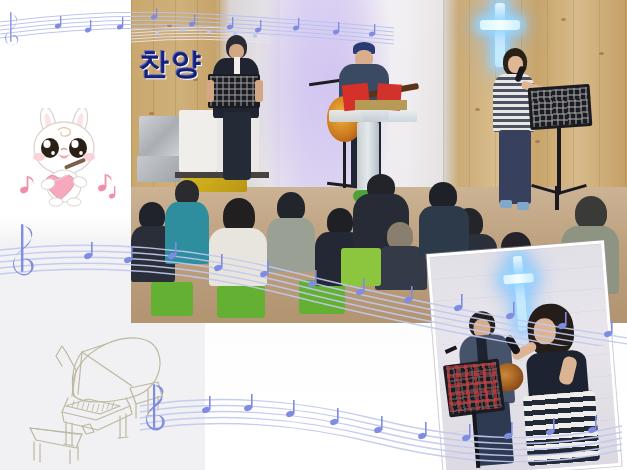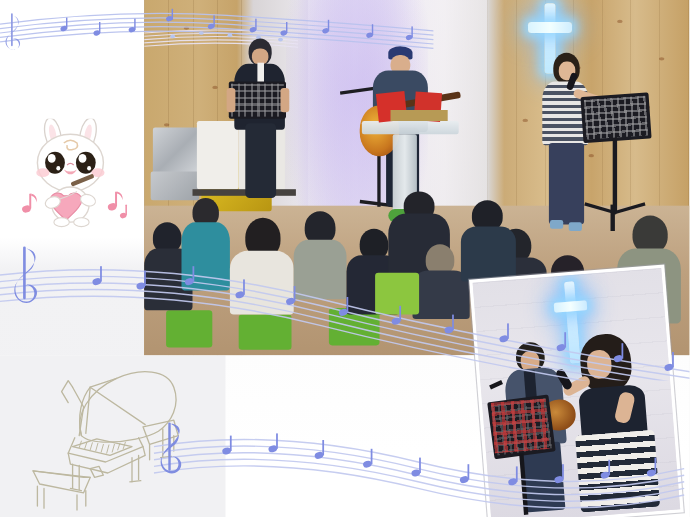--- a/index.html
+++ b/index.html
@@ -120,20 +120,21 @@
     <div class="pm-knot" style="left:468px;top:52px"></div>
     <div class="pm-knot" style="left:36px;top:24px"></div>
     <div class="pm-knot" style="left:62px;top:78px"></div>
     <div class="pm-knot" style="left:18px;top:112px"></div>
 
     <div class="cross">
       <div class="v"></div>
         <div class="h"></div>
     </div>
 
+    <div class="banner-in">찬양</div>
 
     <svg class="staff" style="left:0;top:22px" width="140" height="24">
       <g stroke="#e9e4f5" stroke-width="1" fill="none" opacity="0.9">
         <path d="M0,8 Q70,2 140,9"></path>
           <path d="M0,11 Q70,5 140,12"></path>
         <path d="M0,14 Q70,8 140,15"></path>
           <path d="M0,17 Q70,11 140,18"></path>
         <path d="M0,20 Q70,14 140,21"></path>
       </g>
       <g fill="#b8c6ef">

